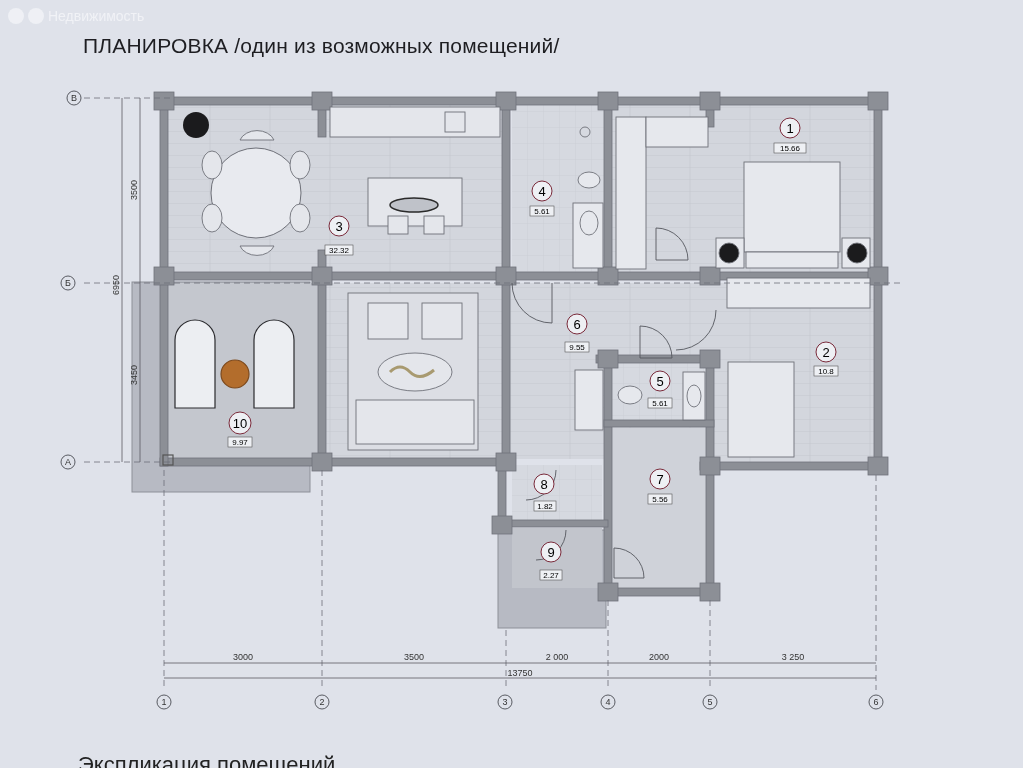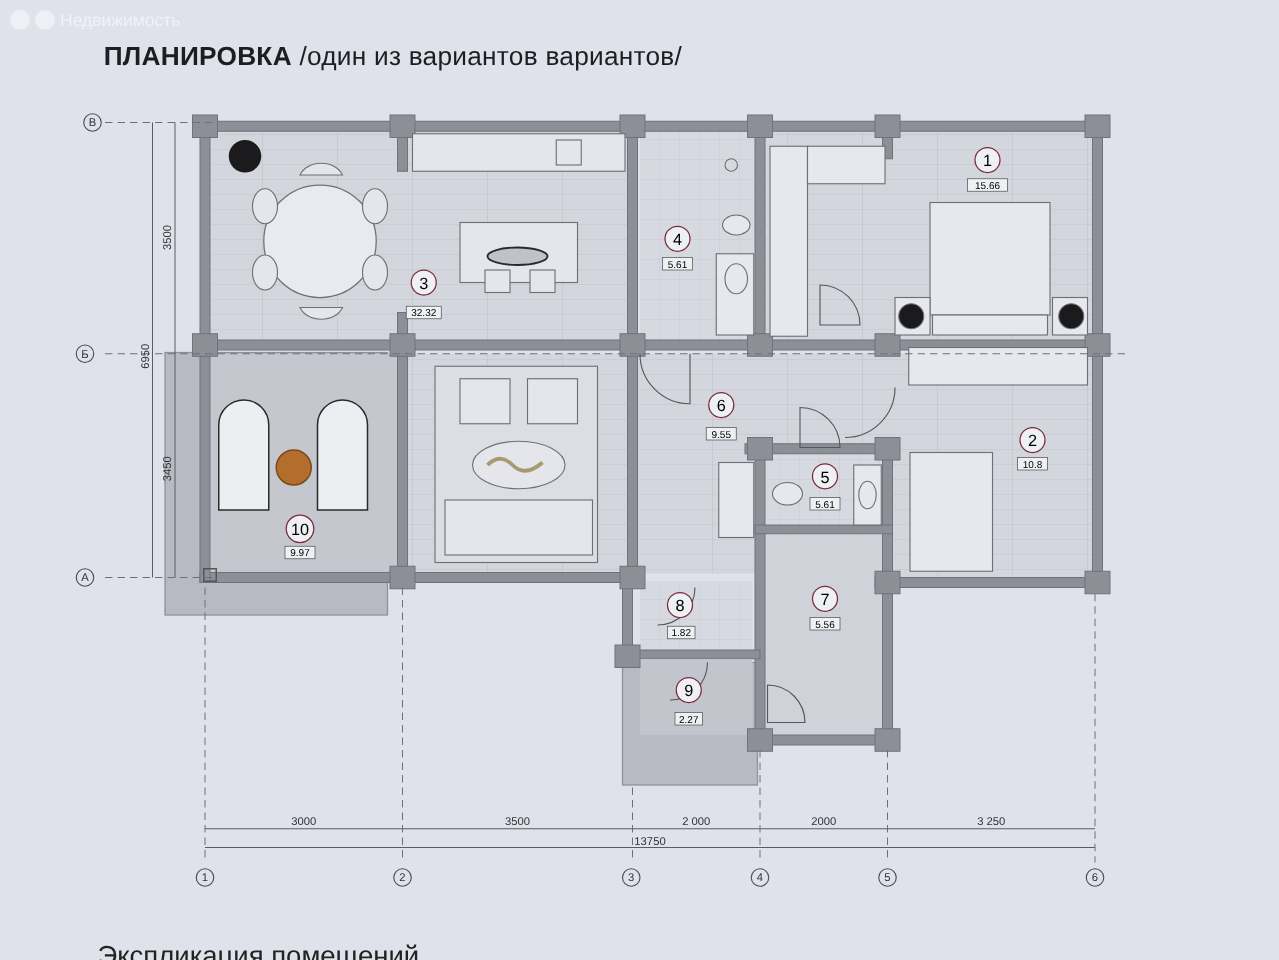--- a/index.html
+++ b/index.html
@@ -1,35 +1,35 @@
 <!DOCTYPE html>
 <html><head>
 <meta charset="utf-8">
 <style>
   html,body{margin:0;padding:0;}
   body{width:1023px;height:768px;overflow:hidden;background:#dfe2ea;font-family:"Liberation Sans",sans-serif;position:relative;}
   .watermark{position:absolute;left:8px;top:8px;display:flex;align-items:center;gap:4px;color:#f3f4f8;font-size:14px;opacity:.9;}
   .wm-dot{width:16px;height:16px;border-radius:50%;background:#f3f4f8;opacity:.85;}
   .title{position:absolute;left:83px;top:34px;font-size:21px;color:#1e1e22;letter-spacing:.2px;}
-  .title .bold{font-weight:bold;text-align:center;}
+  .title .bold{font-weight:normal;text-align:center;}
   .bottom-text{position:absolute;left:78px;top:752px;font-size:22px;color:#222;}
   svg{position:absolute;left:0;top:0;}
   .lbl{font-family:"Liberation Sans",sans-serif;}
 </style>
 </head>
 <body>
 
 <div class="watermark">
   <span class="wm-dot"></span>
   <span class="wm-dot"></span>
   <span>Недвижимость</span>
 </div>
 
 <div class="title">
-  <span class="bold">ПЛАНИРОВКА</span><span> /один из вариантов вариантов/</span>
+  <span class="bold">ПЛАНИРОВКА</span><span> /один из возможных помещений/</span>
 </div>
 
 <svg width="1023" height="768" viewBox="0 0 1023 768">
   <defs>
     <pattern id="planks" width="60" height="12" patternUnits="userSpaceOnUse">
       <rect width="60" height="12" fill="#d3d6dd"></rect>
       <line x1="0" y1="12" x2="60" y2="12" stroke="#c2c5cd" stroke-width="0.8"></line>
       <line x1="30" y1="0" x2="30" y2="12" stroke="#c2c5cd" stroke-width="0.6"></line>
     </pattern>
     <pattern id="tiles" width="16" height="16" patternUnits="userSpaceOnUse">

